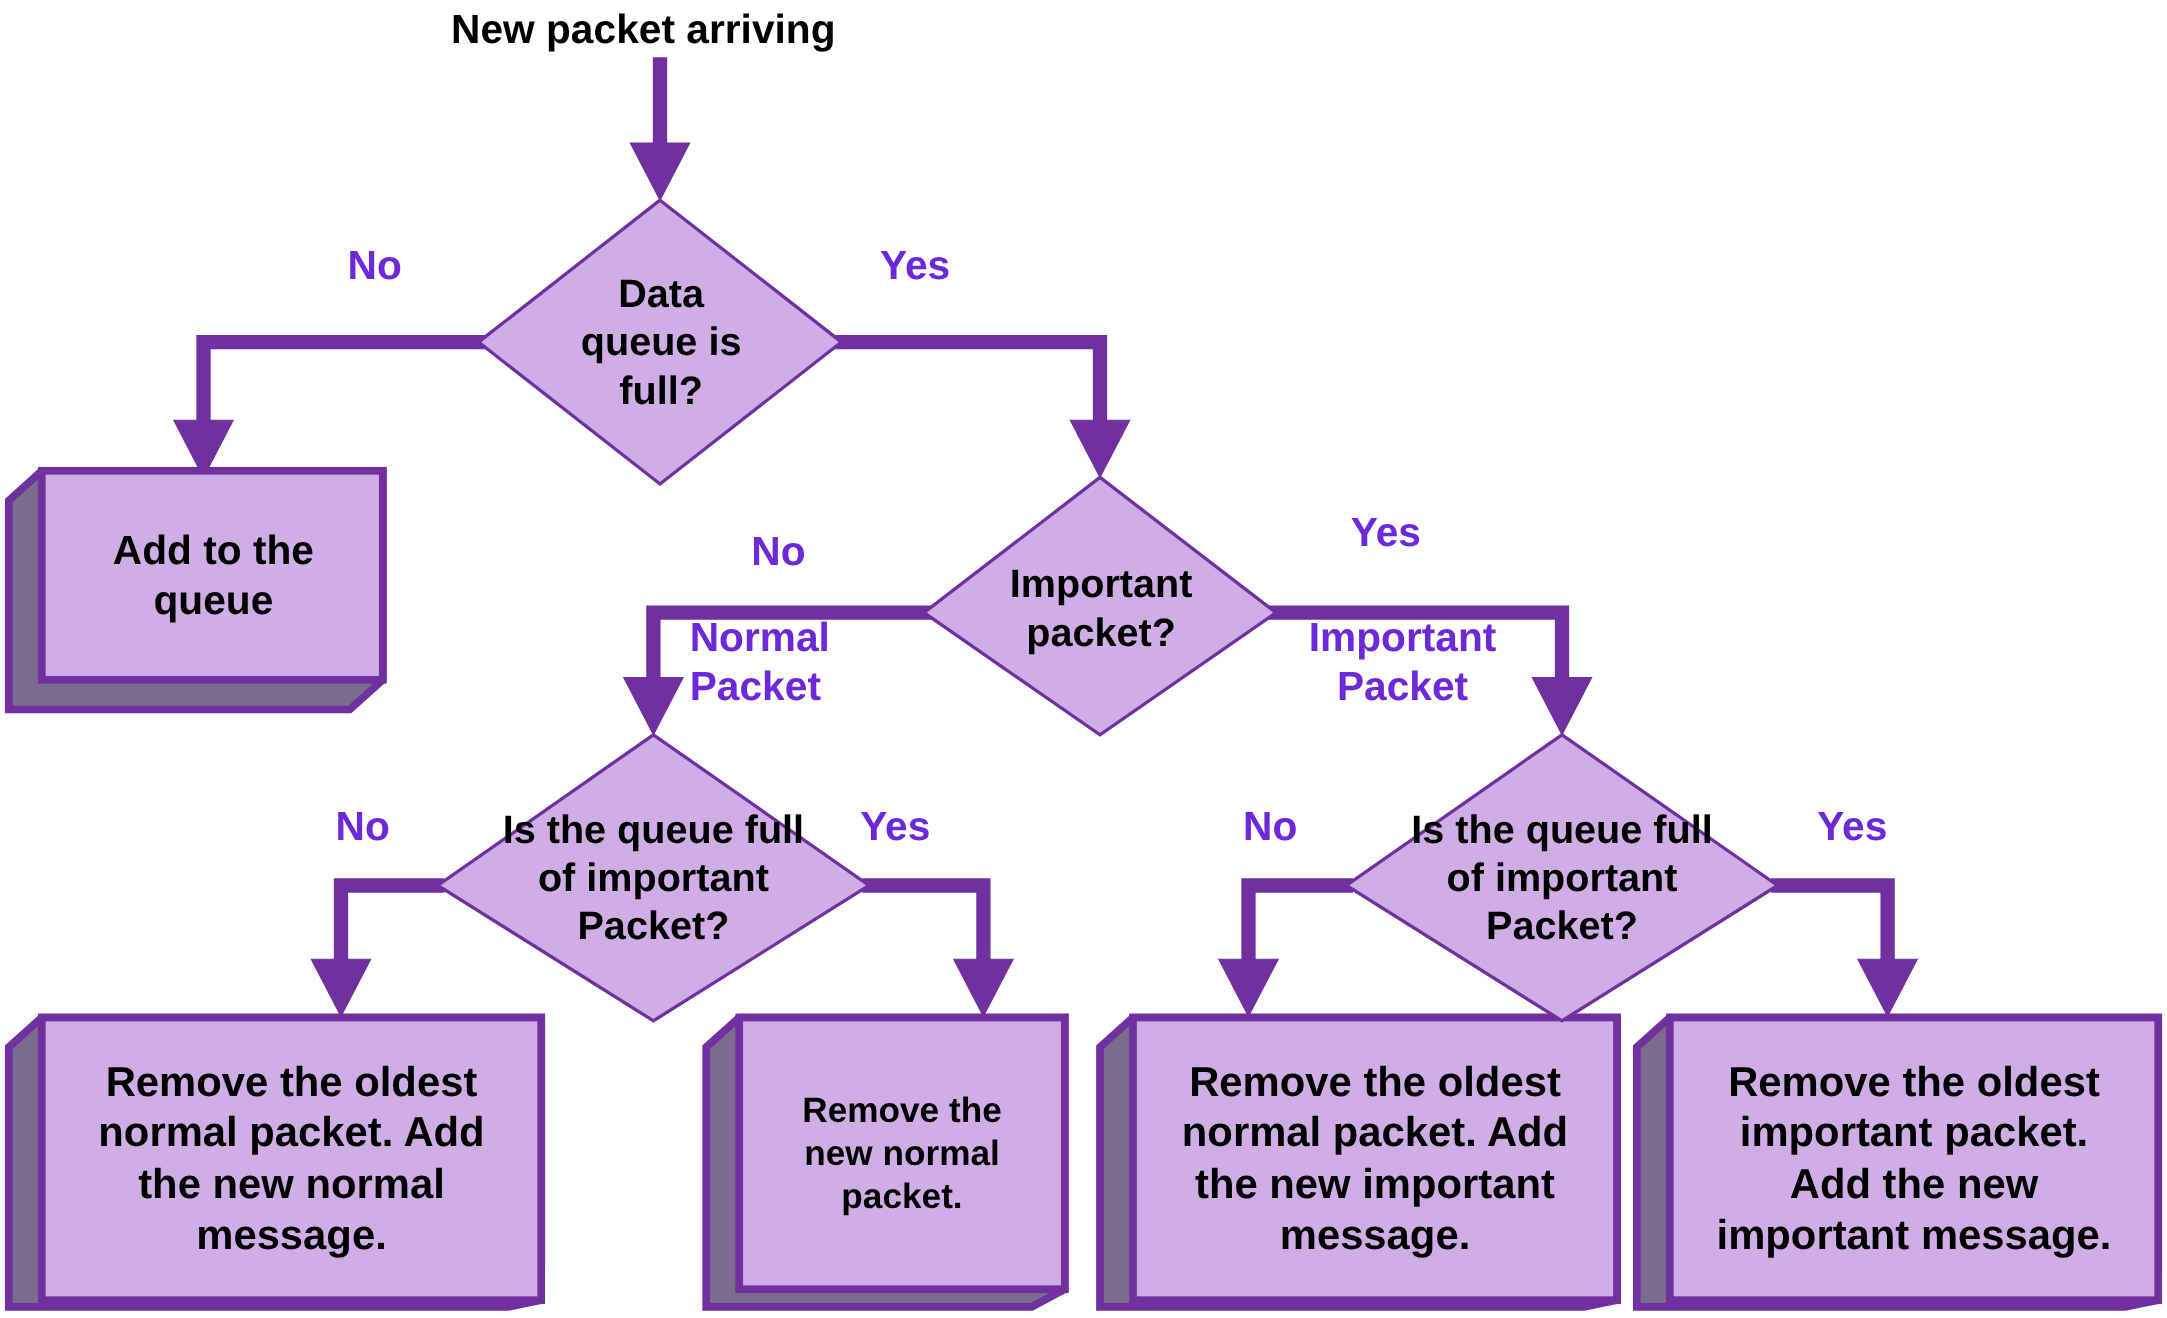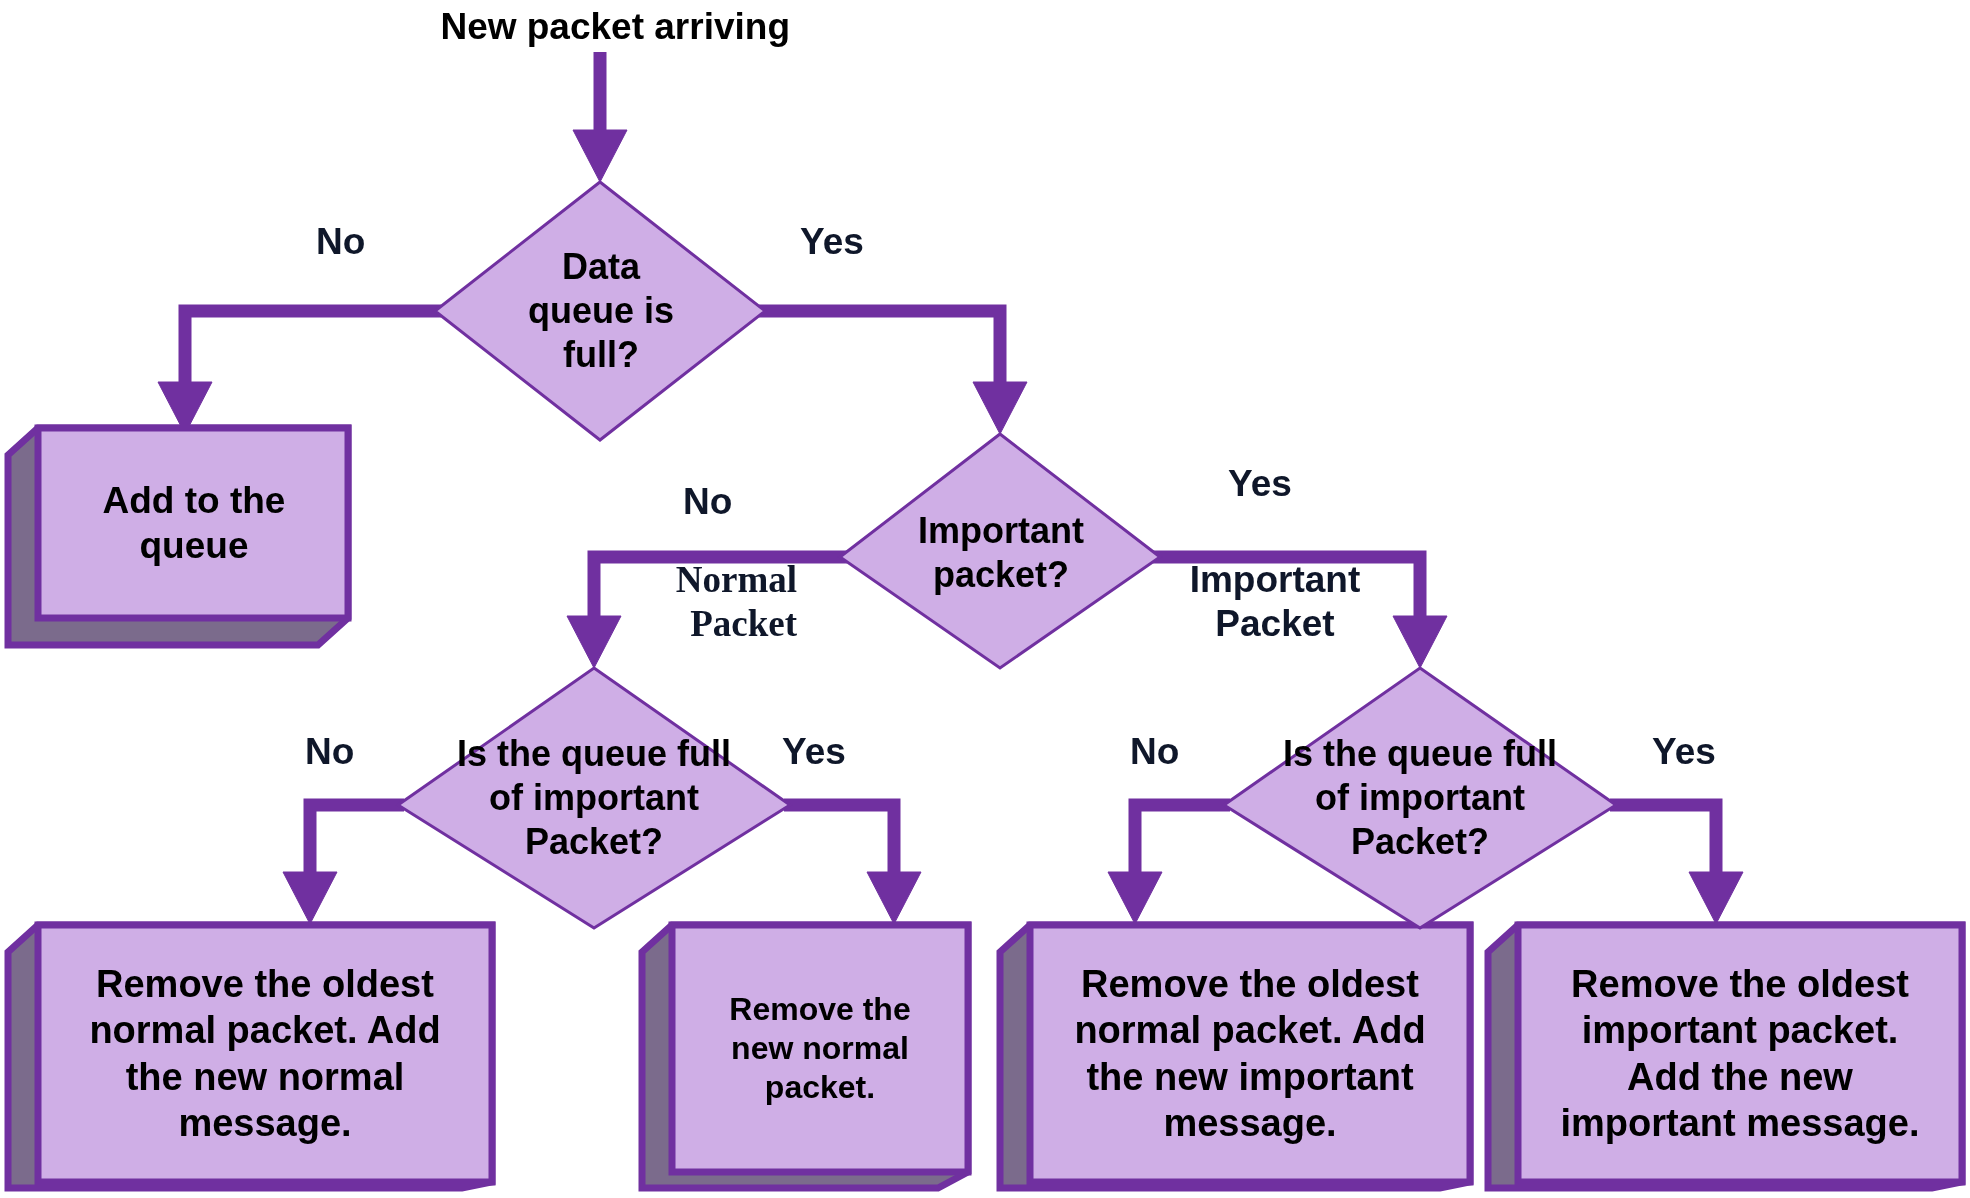--- a/index.html
+++ b/index.html
@@ -30,21 +30,21 @@
     text-align: center;
     font-weight: bold;
     color: #000000;
     line-height: 1.22;
     white-space: pre-line;
     pointer-events: none;
   }
   .edge-label {
     position: absolute;
     font-weight: bold;
-    color: #0f172a;
+    color: #6d28d9;
     white-space: pre-line;
     line-height: 1.18;
   }
   .title-text {
     position: absolute;
     font-weight: bold;
     color: #000000;
   }
 </style>
 </head>
@@ -140,21 +140,21 @@
 
     <g>
       <polygon points="594,668 790,805 594,928 398,805" fill="#CFAEE6" stroke="#7030A0" stroke-width="3"></polygon>
     </g>
 
     <g>
       <polygon points="1420,668 1616,805 1420,928 1224,805" fill="#CFAEE6" stroke="#7030A0" stroke-width="3"></polygon>
     </g>
   </svg>
 
-  <div class="title-text" style="left:410px; top:6px; width:380px; text-align:right; font-size:37px;">New packet arriving</div>
+  <div class="title-text" style="left:410px; top:6px; width:380px; text-align:left; font-size:37px;">New packet arriving</div>
 
   <div class="node-text" style="left:476px; top:186px; width:250px; height:250px; font-size:36px;">Data
 queue is
 full?</div>
 
   <div class="node-text" style="left:48px; top:428px; width:292px; height:190px; font-size:37px;">Add to the
 queue</div>
 
   <div class="node-text" style="left:845px; top:440px; width:312px; height:225px; font-size:36px;">Important
 packet?</div>
@@ -185,21 +185,21 @@
 important packet.
 Add the new
 important message.</div>
 
   <div class="edge-label" style="left:316px; top:220px; font-size:37px;">No</div>
 
   <div class="edge-label" style="left:800px; top:220px; font-size:37px;">Yes</div>
 
   <div class="edge-label" style="left:683px; top:480px; font-size:37px;">No</div>
 
-  <div class="edge-label" style="left:627px; top:558px; font-size:37px; text-align:right; width:170px;font-family:Liberation Serif, serif;">Normal
+  <div class="edge-label" style="left:627px; top:558px; font-size:37px; text-align:left; width:170px;">Normal
 Packet</div>
 
   <div class="edge-label" style="left:1228px; top:462px; font-size:37px;">Yes</div>
 
   <div class="edge-label" style="left:1164px; top:558px; font-size:37px; text-align:center; width:222px;">Important
 Packet</div>
 
   <div class="edge-label" style="left:305px; top:730px; font-size:37px;">No</div>
 
   <div class="edge-label" style="left:782px; top:730px; font-size:37px;">Yes</div>

